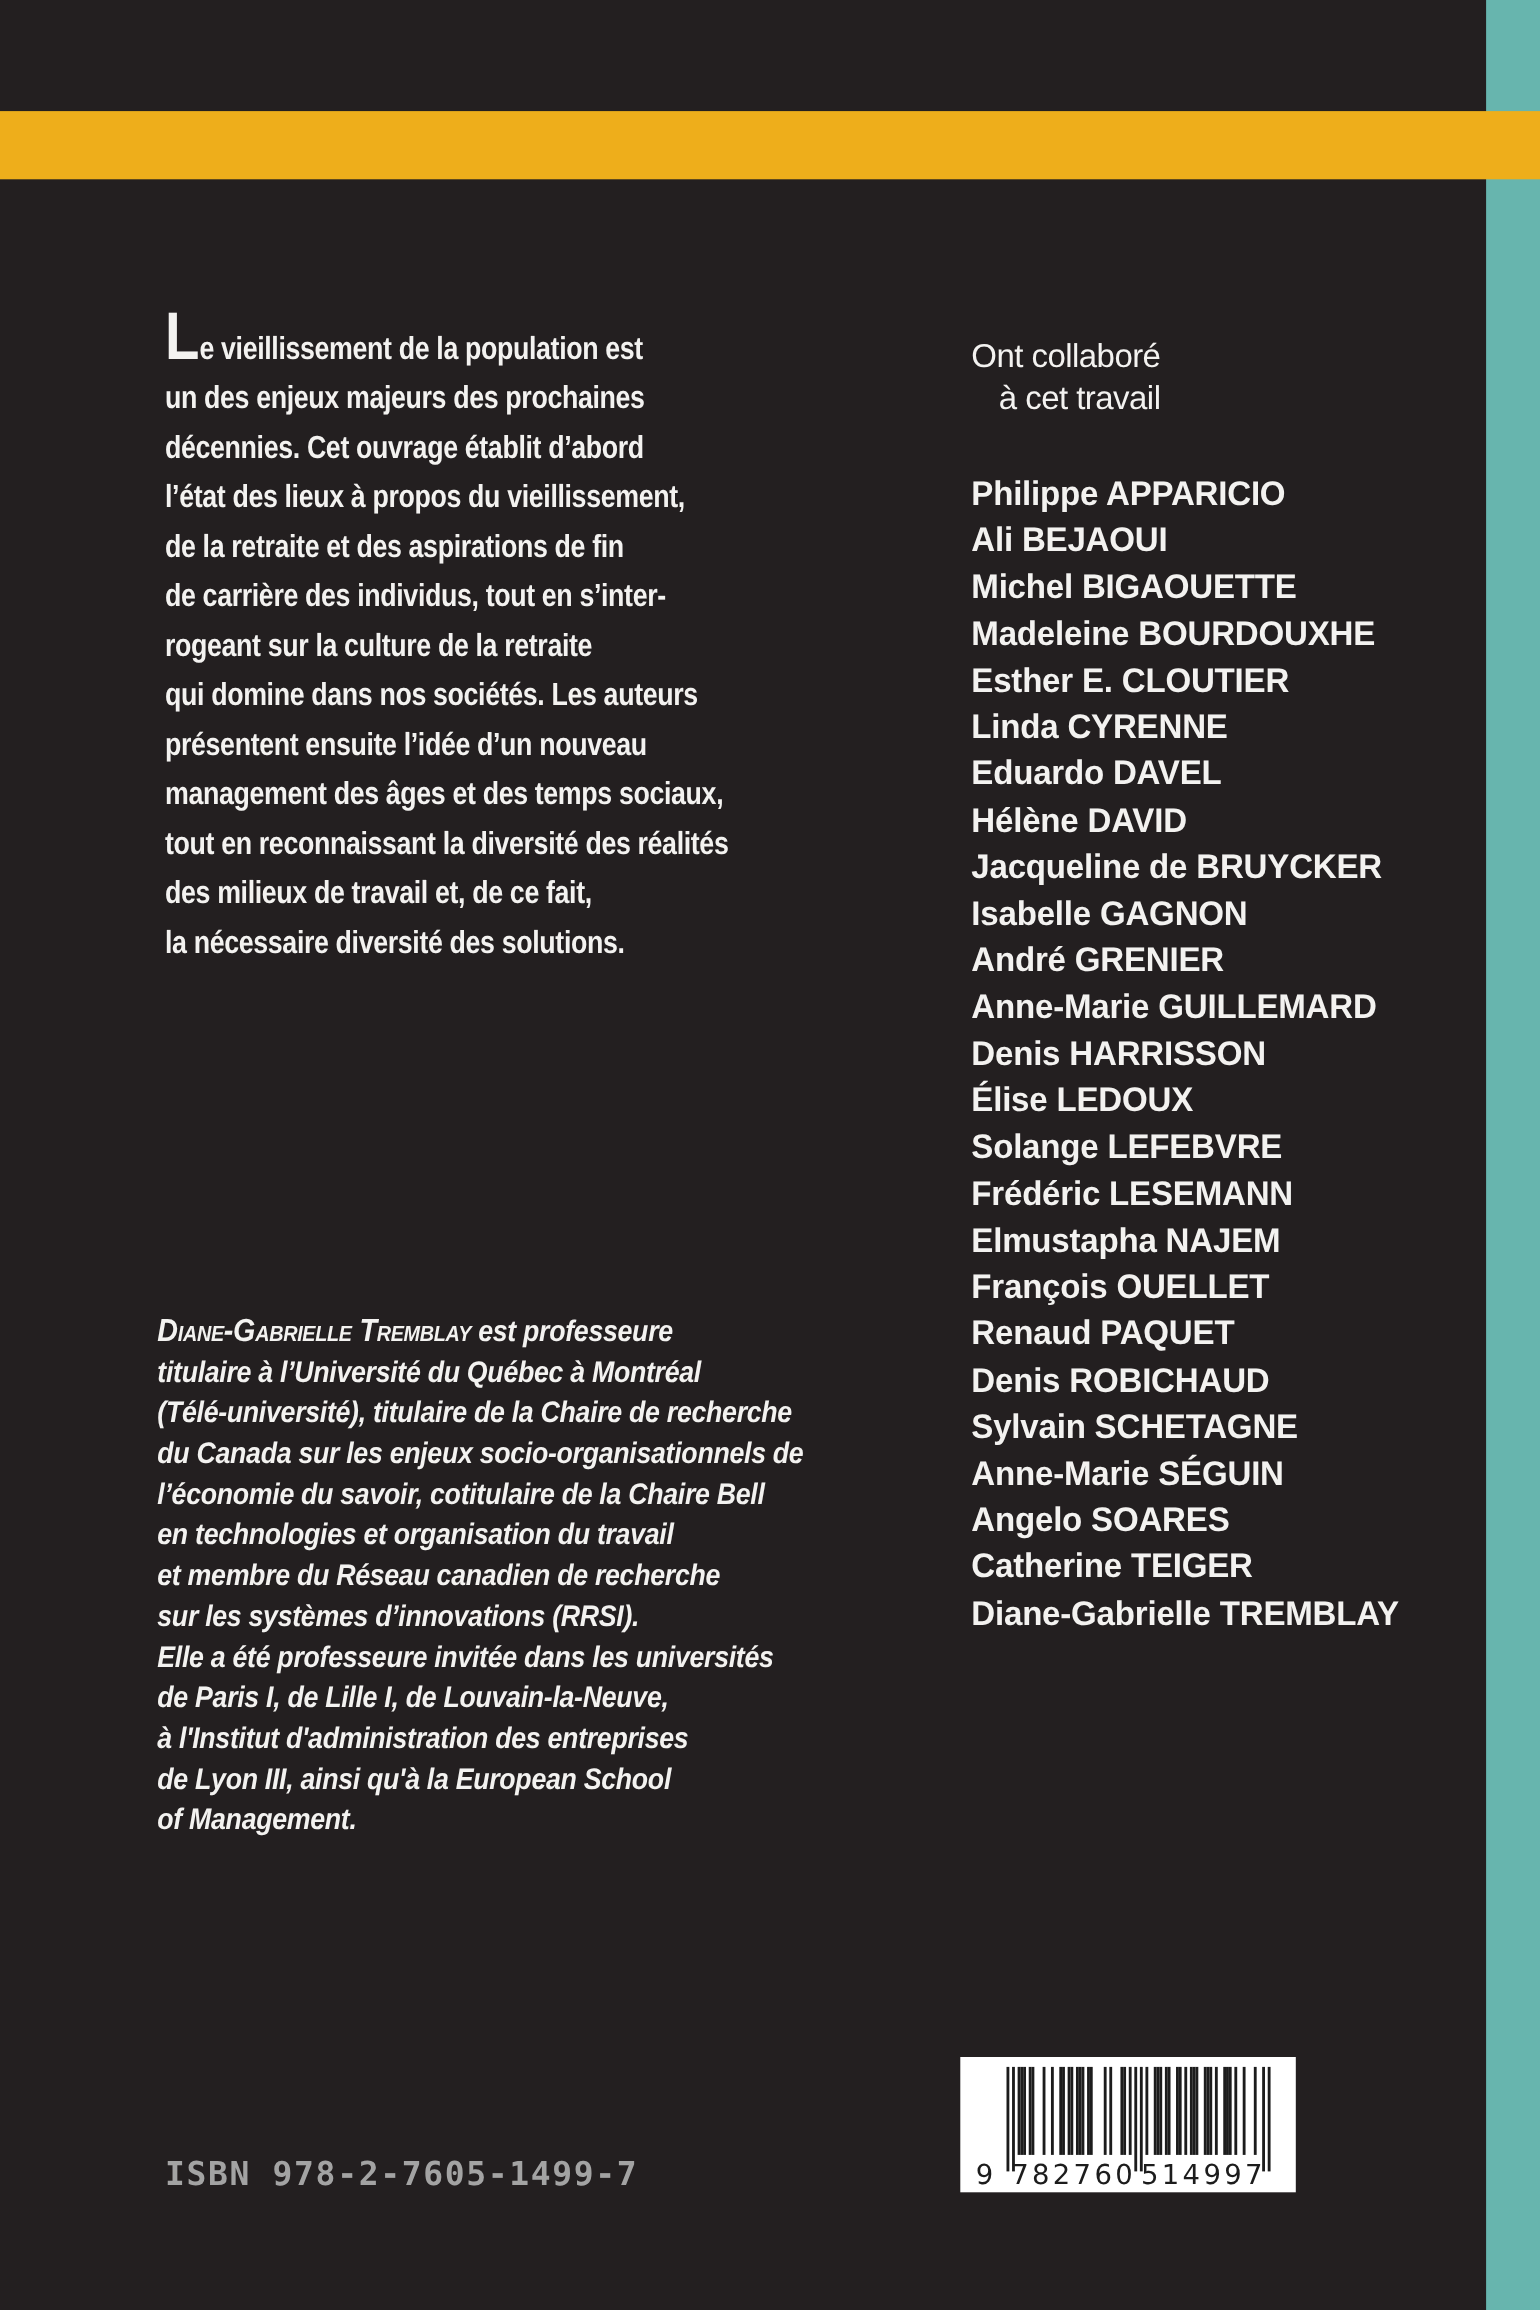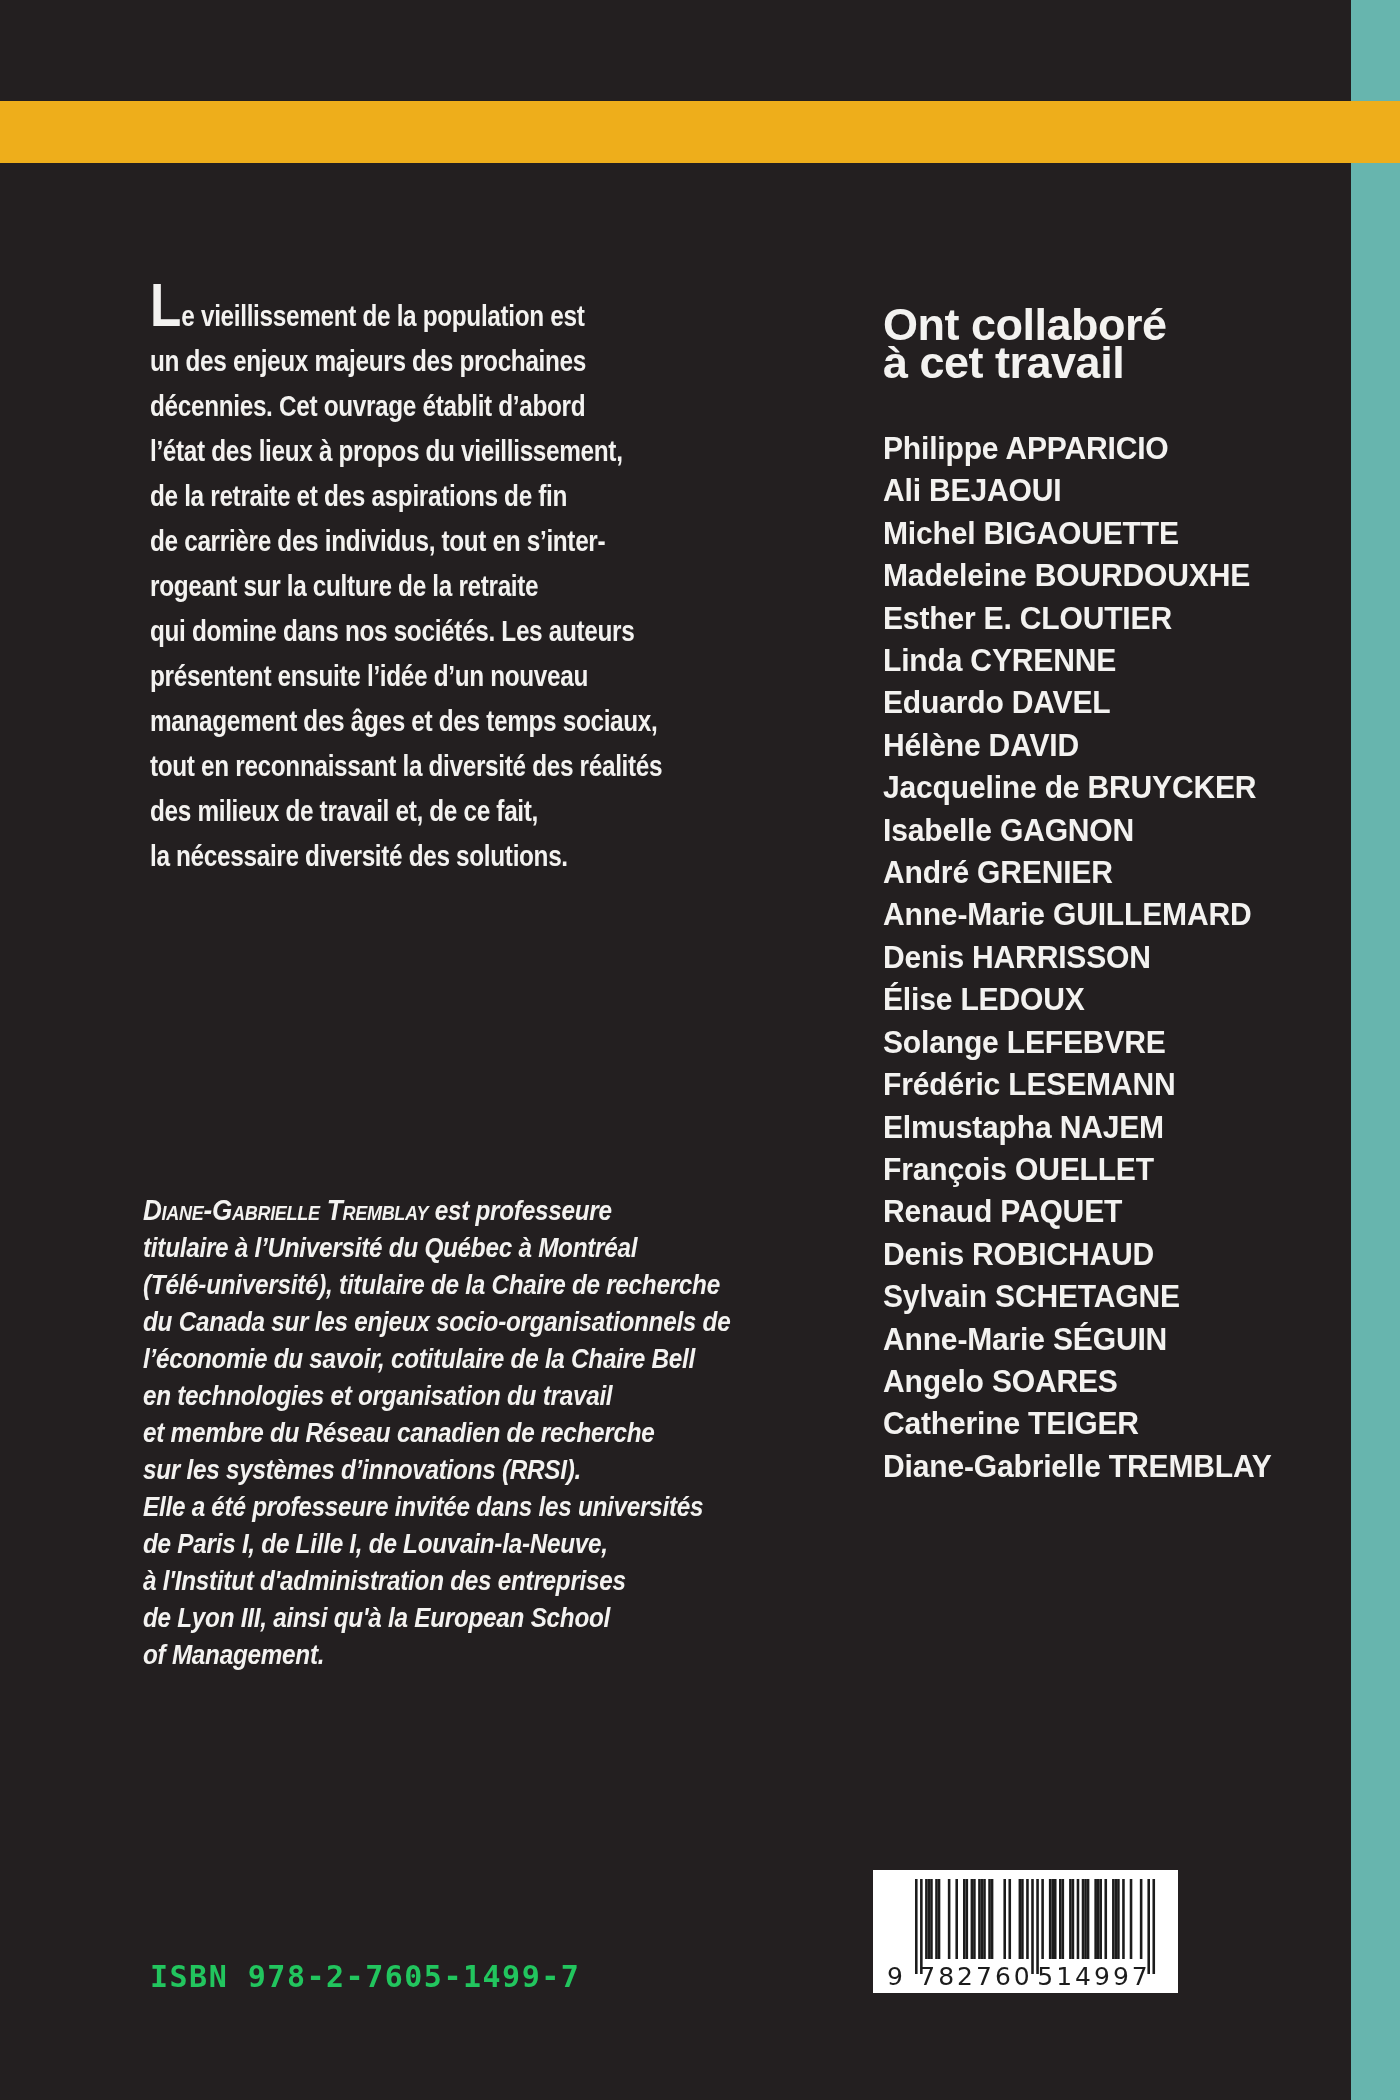--- a/index.html
+++ b/index.html
@@ -17,22 +17,23 @@
     position:absolute;left:150px;top:283px;width:760px;
     font-weight:bold;font-size:29px;line-height:45px;letter-spacing:-0.4px;
     transform:scaleX(.84);transform-origin:left top;
     white-space:nowrap;
   }
   .drop-cap{font-size:61px;line-height:45px;vertical-align:baseline;letter-spacing:0;}
 
   
   .contrib-heading{
     position:absolute;left:883px;top:306px;
-    font-weight:bold;font-size:45px;line-height:38px;letter-spacing:-0.5px;
-    white-space:nowrap;
+    font-weight:normal;font-size:30px;line-height:38px;letter-spacing:-0.5px;
+    white-space:nowrap;
+    text-align:right;
   }
   .names{
     position:absolute;left:883px;top:428px;
     font-weight:bold;font-size:31px;line-height:42.4px;letter-spacing:-0.2px;
     transform:scaleX(.97);transform-origin:left top;
     white-space:nowrap;
   }
 
   
   .bio{
@@ -130,21 +131,21 @@
         <div class="line">et membre du Réseau canadien de recherche</div>
         <div class="line">sur les systèmes d’innovations (RRSI).</div>
         <div class="line">Elle a été professeure invitée dans les universités</div>
         <div class="line">de Paris I, de Lille I, de Louvain-la-Neuve,</div>
         <div class="line">à l'Institut d'administration des entreprises</div>
         <div class="line">de Lyon III, ainsi qu'à la European School</div>
         <div class="line">of Management.</div>
       </div>
   </div>
 
-  <div class="isbn txt" style="color: #22c55e;">ISBN 978-2-7605-1499-7</div>
+  <div class="isbn txt" style="color: #a3a3a3;">ISBN 978-2-7605-1499-7</div>
 
   <div class="barcode-box">
     <svg viewBox="0 0 305 123" xmlns="http://www.w3.org/2000/svg">
         <rect x="42.00" y="9" width="2.58" height="95"></rect>
         <rect x="47.05" y="9" width="2.58" height="95"></rect>
         <rect x="52.11" y="9" width="2.58" height="80"></rect>
         <rect x="54.63" y="9" width="2.58" height="80"></rect>
         <rect x="57.16" y="9" width="2.58" height="80"></rect>
         <rect x="62.21" y="9" width="2.58" height="80"></rect>
         <rect x="64.74" y="9" width="2.58" height="80"></rect>

